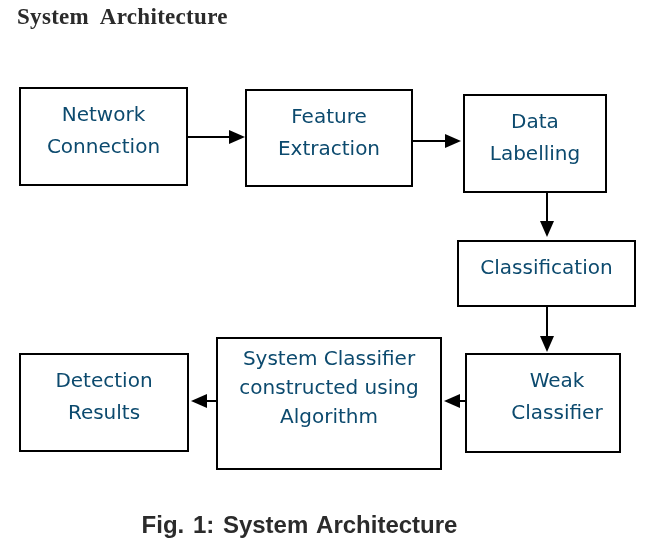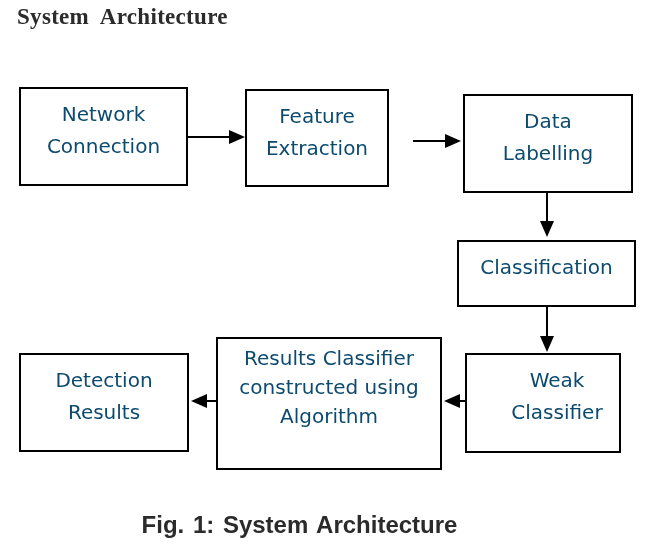--- a/index.html
+++ b/index.html
@@ -74,41 +74,41 @@
 
 <div class="canvas">
 
   <div class="heading">System Architecture</div>
 
   <div class="node" style="left:19px; top:87px; width:169px; height:99px;">
     <span class="txt">Network</span>
     <span class="txt">Connection</span>
   </div>
 
-  <div class="node" style="left:245px; top:89px; width:144px; height:98px;">
+  <div class="node" style="left:245px; top:89px; width:168px; height:98px;">
     <span class="txt">Feature</span>
     <span class="txt">Extraction</span>
   </div>
 
-  <div class="node" style="left:463px; top:94px; width:170px; height:99px;">
+  <div class="node" style="left:463px; top:94px; width:144px; height:99px;">
     <span class="txt">Data</span>
     <span class="txt">Labelling</span>
   </div>
 
   <div class="node" style="left:457px; top:240px; width:179px; height:67px;">
     <span class="txt">Classification</span>
   </div>
 
   <div class="node" style="left:465px; top:353px; width:156px; height:100px;padding-left:28px;">
     <span class="txt">Weak</span>
     <span class="txt">Classifier</span>
   </div>
 
   <div class="node tight" style="left:216px; top:337px; width:226px; height:133px;">
-    <span class="txt">Results Classifier</span>
+    <span class="txt">System Classifier</span>
     <span class="txt">constructed using</span>
     <span class="txt">Algorithm</span>
   </div>
 
   <div class="node" style="left:19px; top:353px; width:170px; height:99px;text-align:center;">
     <span class="txt">Detection</span>
     <span class="txt">Results</span>
   </div>
 
   <div>

